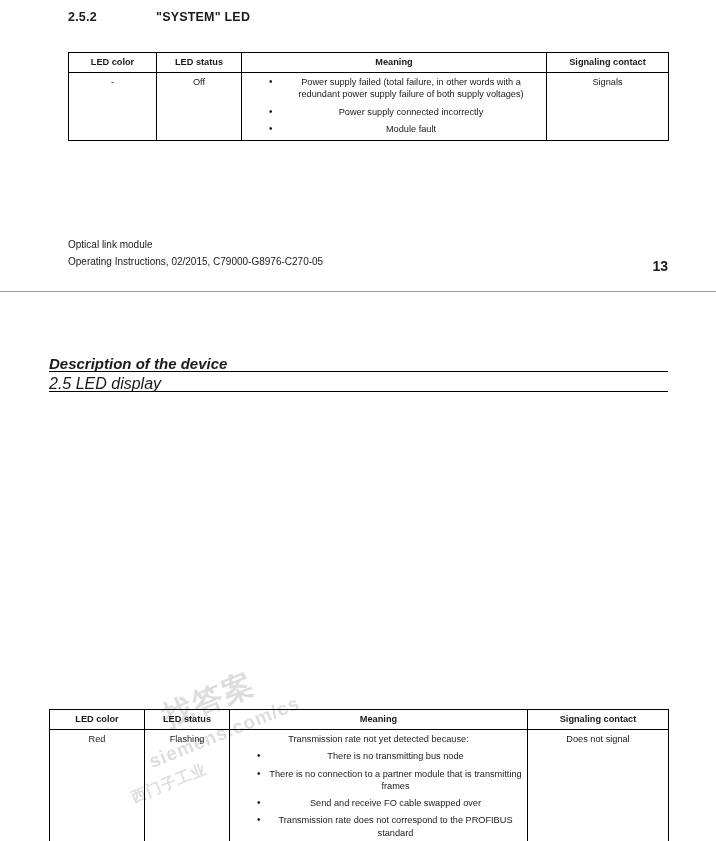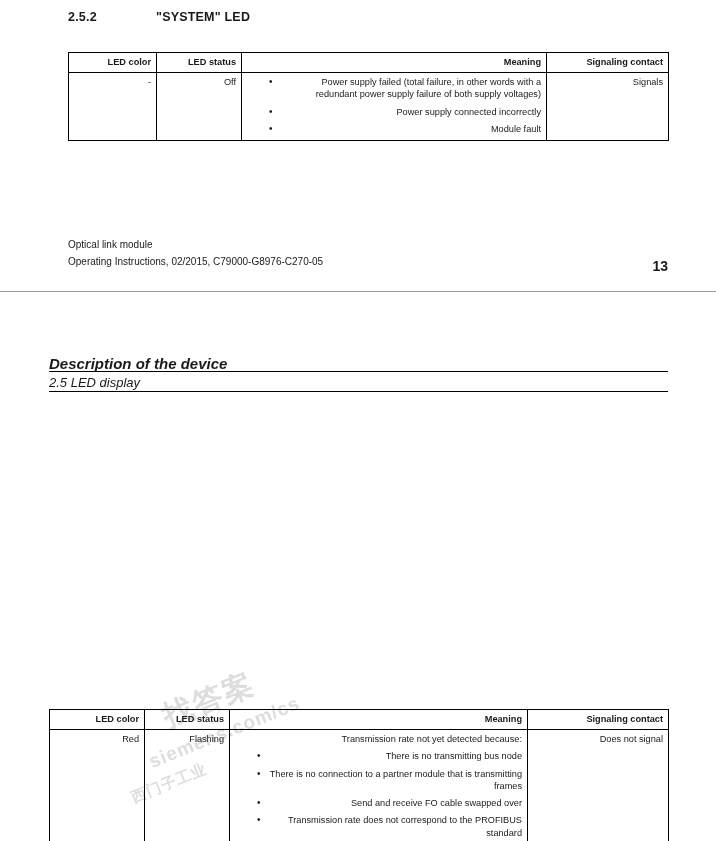--- a/index.html
+++ b/index.html
@@ -44,21 +44,21 @@
   table.doc {
     border-collapse: collapse;
     table-layout: fixed;
     font-size: 9.2px;
     line-height: 1.33;
   }
   table.doc td, table.doc th {
     border: 1px solid #000000;
     vertical-align: top;
     padding: 3px 5px 5px 5px;
-    text-align: right;
+    text-align: center;
     font-weight: normal;
   }
   table.doc th {
     font-weight: bold;
     padding-bottom: 4px;
   }
 
   #tbl-one {
     position: absolute;
     left: 68px;
@@ -139,21 +139,21 @@
     position: absolute;
     left: 49px;
     top: 79px;
     width: 619px;
     border-top: 1px solid #000;
   }
   .hdr-line2 {
     position: absolute;
     left: 49px;
     top: 83px;
-    font-size: 13px;
+    font-size: 16px;
     font-style: italic;
   }
   .hdr-rule2 {
     position: absolute;
     left: 49px;
     top: 99px;
     width: 619px;
     border-top: 1px solid #000;
   }
 

